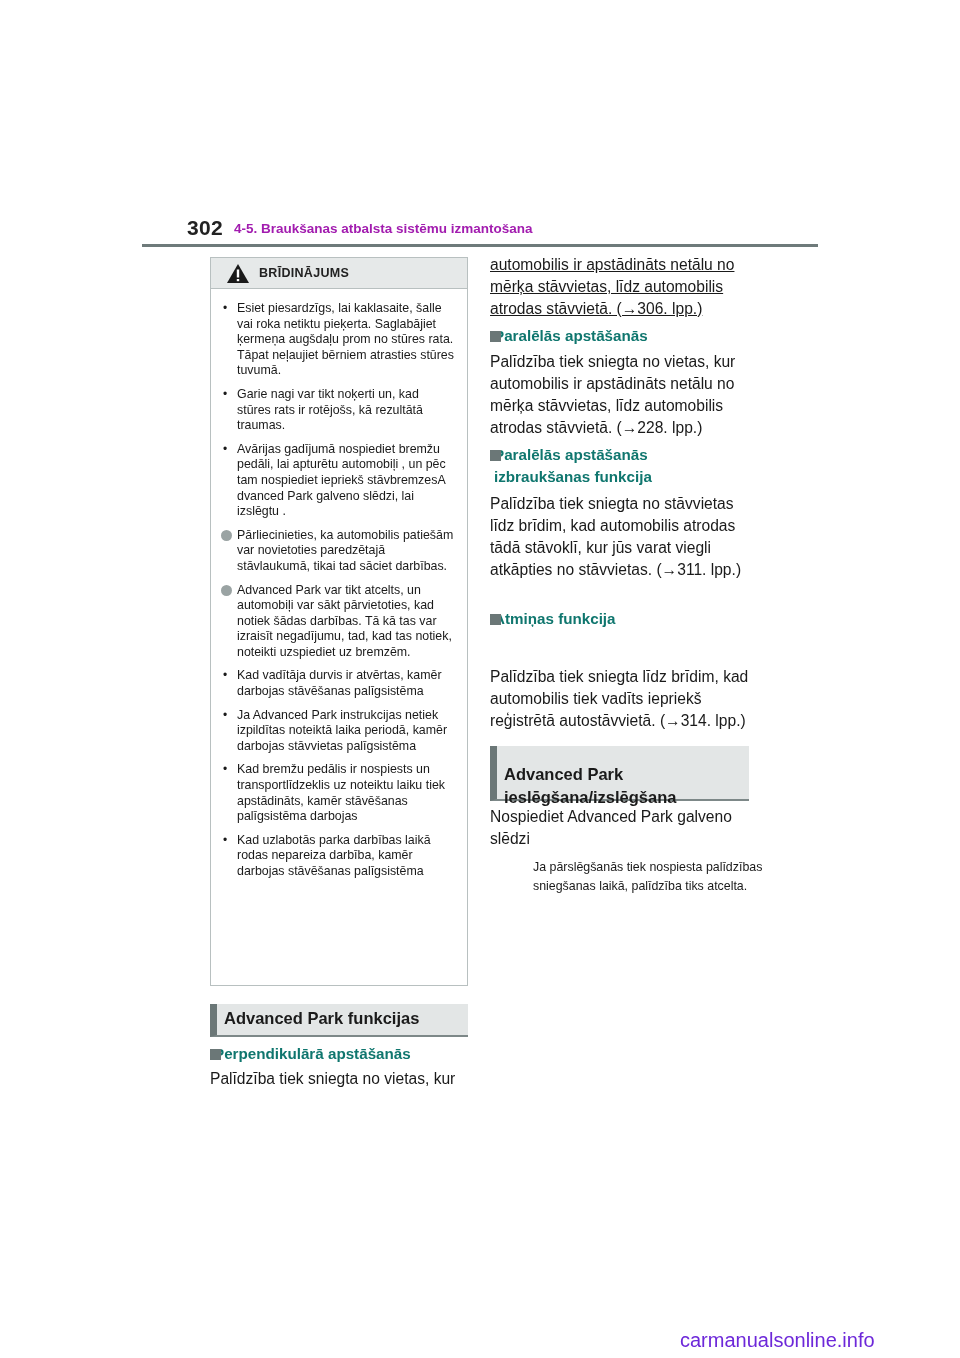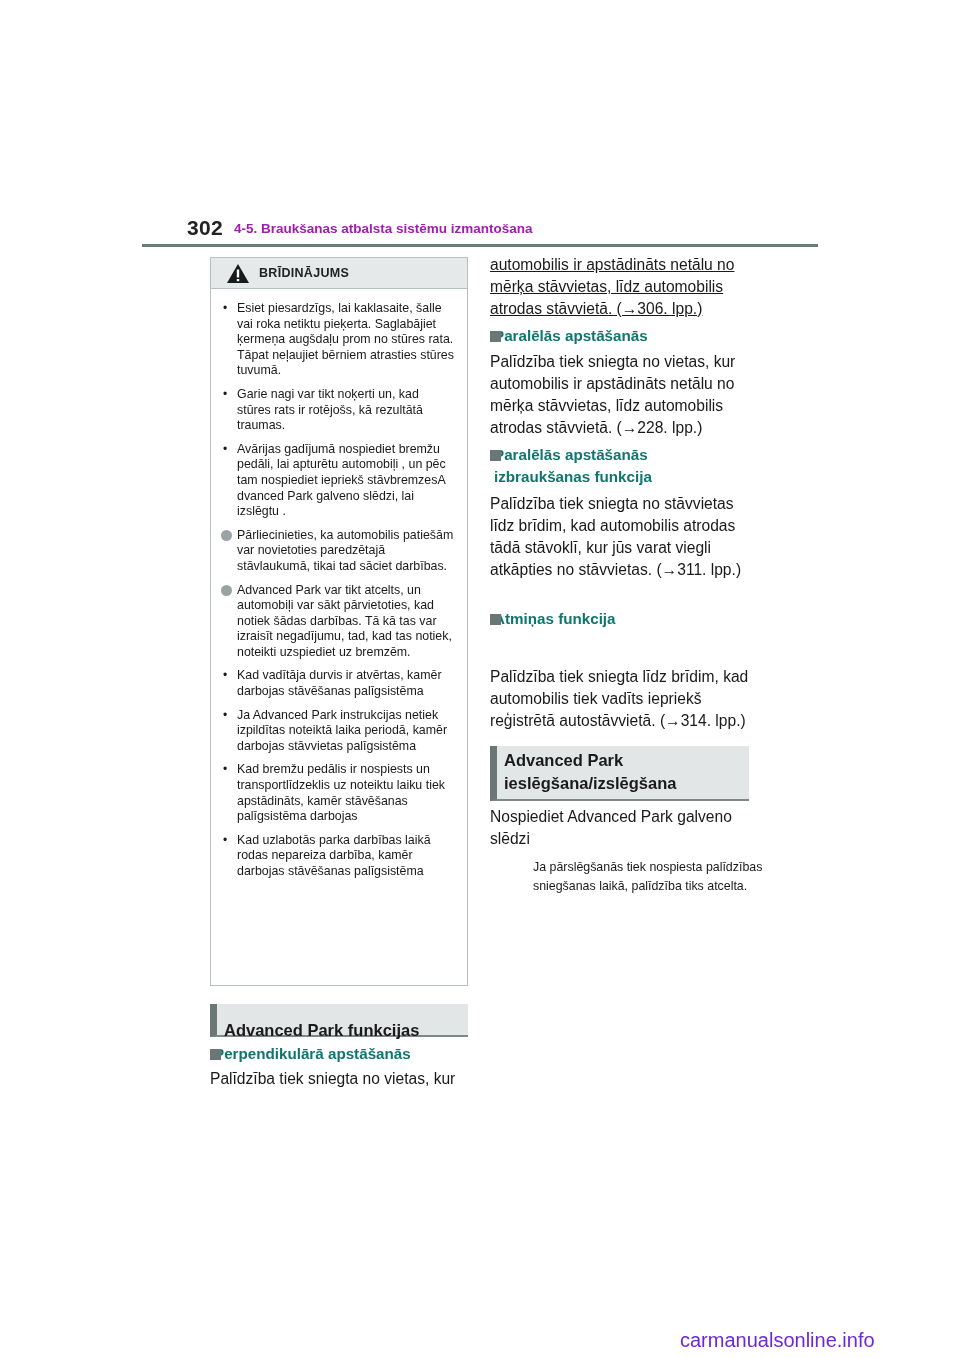--- a/index.html
+++ b/index.html
@@ -16,23 +16,23 @@
   .warning-icon { position: absolute; left: 16px; top: 6px; width: 22px; height: 19px; }
   .warning-title { position: absolute; left: 48px; top: 8px; font-size: 12.5px; font-weight: bold; color: #222; letter-spacing: 0.3px; }
   .warning-body { padding: 4px 12px 0 10px; }
   .w-item { position: relative; padding-left: 16px; font-size: 12.4px; line-height: 15.6px; margin-top: 8px; color: #1a1a1a; }
   .w-item .bullet { position: absolute; left: 2px; top: 0; font-size: 12px; }
   .w-item .dot { position: absolute; left: 0; top: 2px; width: 11px; height: 11px; border-radius: 50%; background: #9aa3a3; }
 
   .sec-head { position: absolute; background: #e3e6e6; border-left: 7px solid #6b7777; border-bottom: 2px solid #7d8888; box-sizing: border-box; }
   .sec-head span { display: block; font-weight: bold; color: #1a1a1a; }
   .sec-head-1 { left: 210px; top: 1004px; width: 258px; height: 33px; }
-  .sec-head-1 span { font-size: 16.5px; padding: 17px 0 0 7px; }
+  .sec-head-1 span { font-size: 16.5px; padding: 5px 0 0 7px; }
   .sec-head-2 { left: 490px; top: 746px; width: 259px; height: 55px; }
-  .sec-head-2 span { font-size: 16.5px; line-height: 23px; padding: 3px 0 0 7px; }
+  .sec-head-2 span { font-size: 16.5px; line-height: 23px; padding: 17px 0 0 7px; }
 
   .para { position: absolute; font-size: 15.6px; line-height: 22px; color: #1a1a1a; }
   .sub-head { position: absolute; font-size: 15.2px; line-height: 22px; font-weight: bold; color: #0f766e; padding-left: 4px; }
   .sub-head .sq { position: absolute; left: 0; top: 6px; width: 11px; height: 11px; background: #6b7777; }
   .note { position: absolute; font-size: 12.4px; line-height: 19px; color: #1a1a1a; margin-left: 43px; }
 
   .watermark { position: absolute; left: 680px; top: 1329px; font-size: 20px; color: #6d28d9; }
 </style>
 </head>
 <body>

